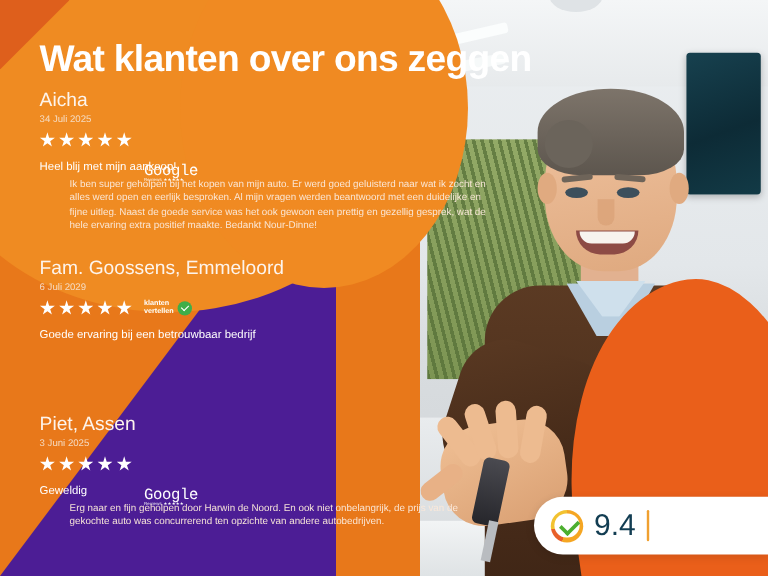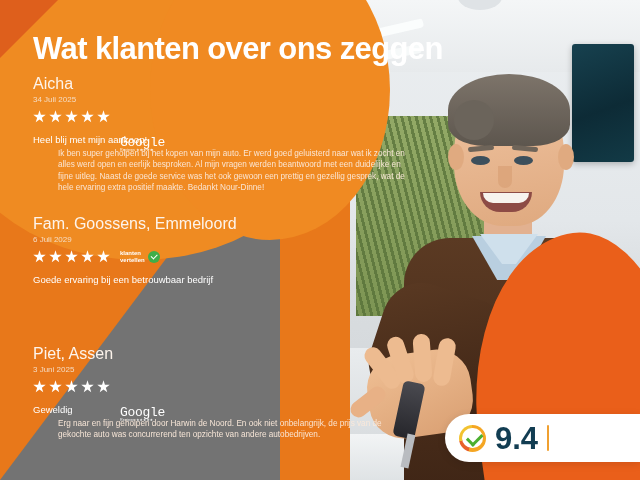--- a/index.html
+++ b/index.html
@@ -1,21 +1,21 @@
 <!DOCTYPE html>
 <html><head>
 <meta charset="utf-8">
 <style>
   html,body{margin:0;padding:0;}
   body{
     width:640px;height:480px;overflow:hidden;
     font-family:"Liberation Sans", sans-serif;
     background:#e8781a;
   }
-  .stage{position:relative;width:640px;height:480px;overflow:hidden;background:#737373;}
+  .stage{position:relative;width:640px;height:480px;overflow:hidden;background:#4c1d95;}
 
   
   .photo{position:absolute;inset:0;left:330px;width:310px;height:480px;overflow:hidden;}
   .photo .wall{position:absolute;inset:0;background:
       linear-gradient(180deg,#eceff1 0%,#e3e7ea 46%,#d9dde0 60%,#cfd3d6 100%);}
   .photo .ceiling{position:absolute;left:0;top:0;width:100%;height:72px;
       background:linear-gradient(180deg,#f4f6f7,#e7eaec);}
   .photo .light1{position:absolute;left:24px;top:26px;width:70px;height:9px;border-radius:3px;
       background:#fbfdfd;opacity:.95;transform:rotate(-13deg);}
   .photo .light2{position:absolute;left:6px;top:52px;width:86px;height:9px;border-radius:3px;
@@ -131,21 +131,21 @@
   
   .pill{position:absolute;right:0;bottom:18px;width:195px;height:48px;
       background:#fff;border-radius:24px 0 0 24px;display:flex;align-items:center;
       gap:9px;padding-left:14px;box-sizing:border-box;box-shadow:0 2px 8px rgba(0,0,0,.12);}
   .kvlogo{width:27px;height:27px;position:relative;flex:0 0 auto;}
   .kvring{position:absolute;inset:0;border-radius:50%;
       background:conic-gradient(#f5a623 0 55%,#e8602a 55% 72%,#f2c230 72% 100%);}
   .kvinner{position:absolute;left:3.2px;top:3.2px;width:20.6px;height:20.6px;border-radius:50%;background:#fff;}
   .kvtick{position:absolute;left:7.5px;top:8.5px;width:12px;height:6.5px;
       border-left:3px solid #4caf2f;border-bottom:3px solid #4caf2f;transform:rotate(-45deg);}
-  .score{font-size:31px;font-weight:bold;color:#123d52;line-height:25px;}
+  .score{font-size:25px;font-weight:normal;color:#123d52;line-height:25px;}
   .divider{width:2px;height:26px;background:#f0a030;border-radius:1px;}
   .pilltxt{font-size:10.5px;font-weight:bold;color:#123d52;line-height:12.5px;}
 </style>
 </head>
 <body>
 
 <div class="stage">
 
   <div class="photo">
     <div class="wall"></div>

